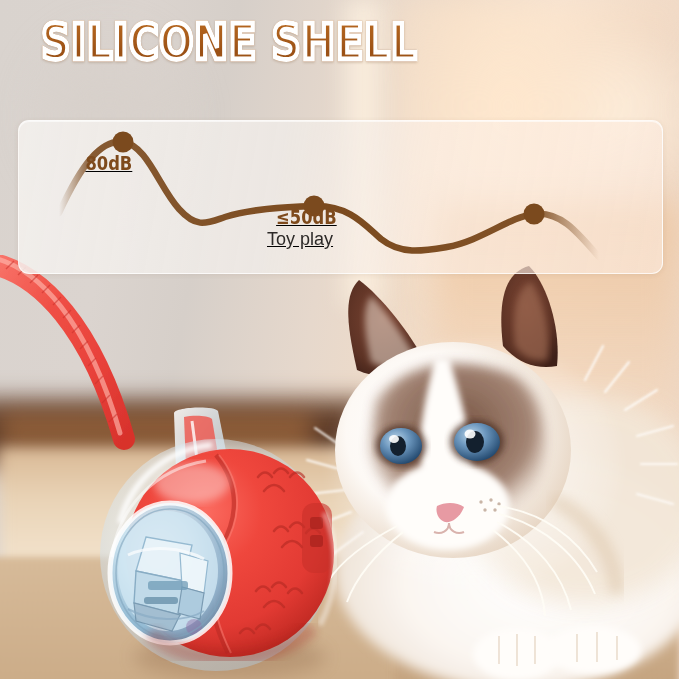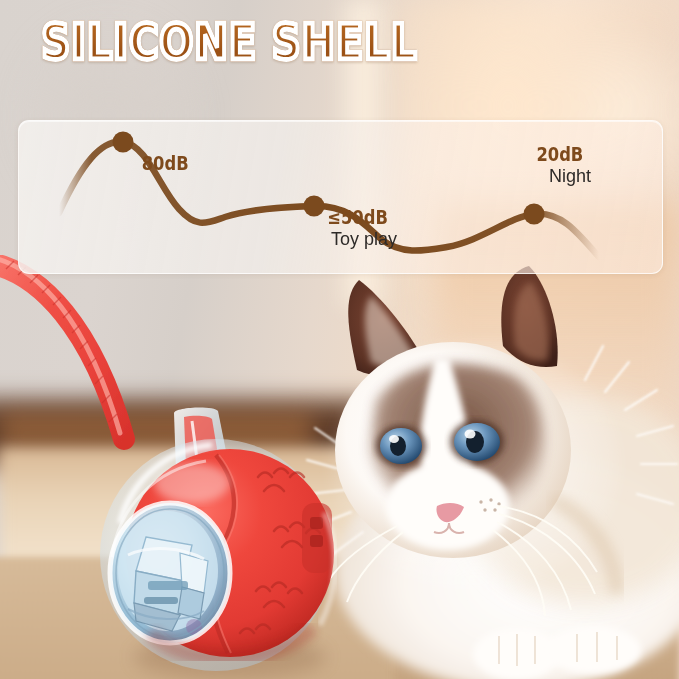--- a/index.html
+++ b/index.html
@@ -128,21 +128,21 @@
     position:absolute; left:18px; top:120px;
     width: 643px; height: 152px;
     border-radius: 11px;
     background: linear-gradient(100deg, rgba(244,241,238,.88) 0%, rgba(240,236,232,.82) 40%, rgba(252,240,231,.66) 62%, rgba(253,236,224,.60) 100%);
     border: 1px solid rgba(255,255,255,.75);
     box-shadow: 0 1px 5px rgba(120,90,60,.10), inset 0 1px 0 rgba(255,255,255,.6);
     overflow: hidden;
   }
   .panel svg { position:absolute; inset:0; }
 
-  .lbl { position:absolute; text-align:right; }
+  .lbl { position:absolute; text-align:left;text-decoration:underline; }
   .lbl .db {
     font-family: "DejaVu Sans", sans-serif;
     font-weight: 700;
     font-size: 19px;
     color: #7E4A1C;
     transform: scaleX(0.86);
     letter-spacing: 0px;
     line-height: 20px;
     white-space: nowrap;
   }
@@ -477,24 +477,20 @@
 
     <div class="lbl" style="left:58px; top:32px; width:120px;">
       <div class="db">80dB</div>
     </div>
 
     <div class="lbl" style="left:248px; top:78px; width:130px;margin-top:8px;">
       <div class="db">≤50dB</div>
       <div class="nm">Toy play</div>
     </div>
 
-    <div class="lbl" style="left:462px; top:23px; width:110px;">
-      <div class="db">20dB</div>
-      <div class="nm">Night</div>
-    </div>
   </div>
 
   <div class="title-wrap">
     <div class="title">SILICONE SHELL</div>
   </div>
 
 
 </div>
 
 </body></html>

